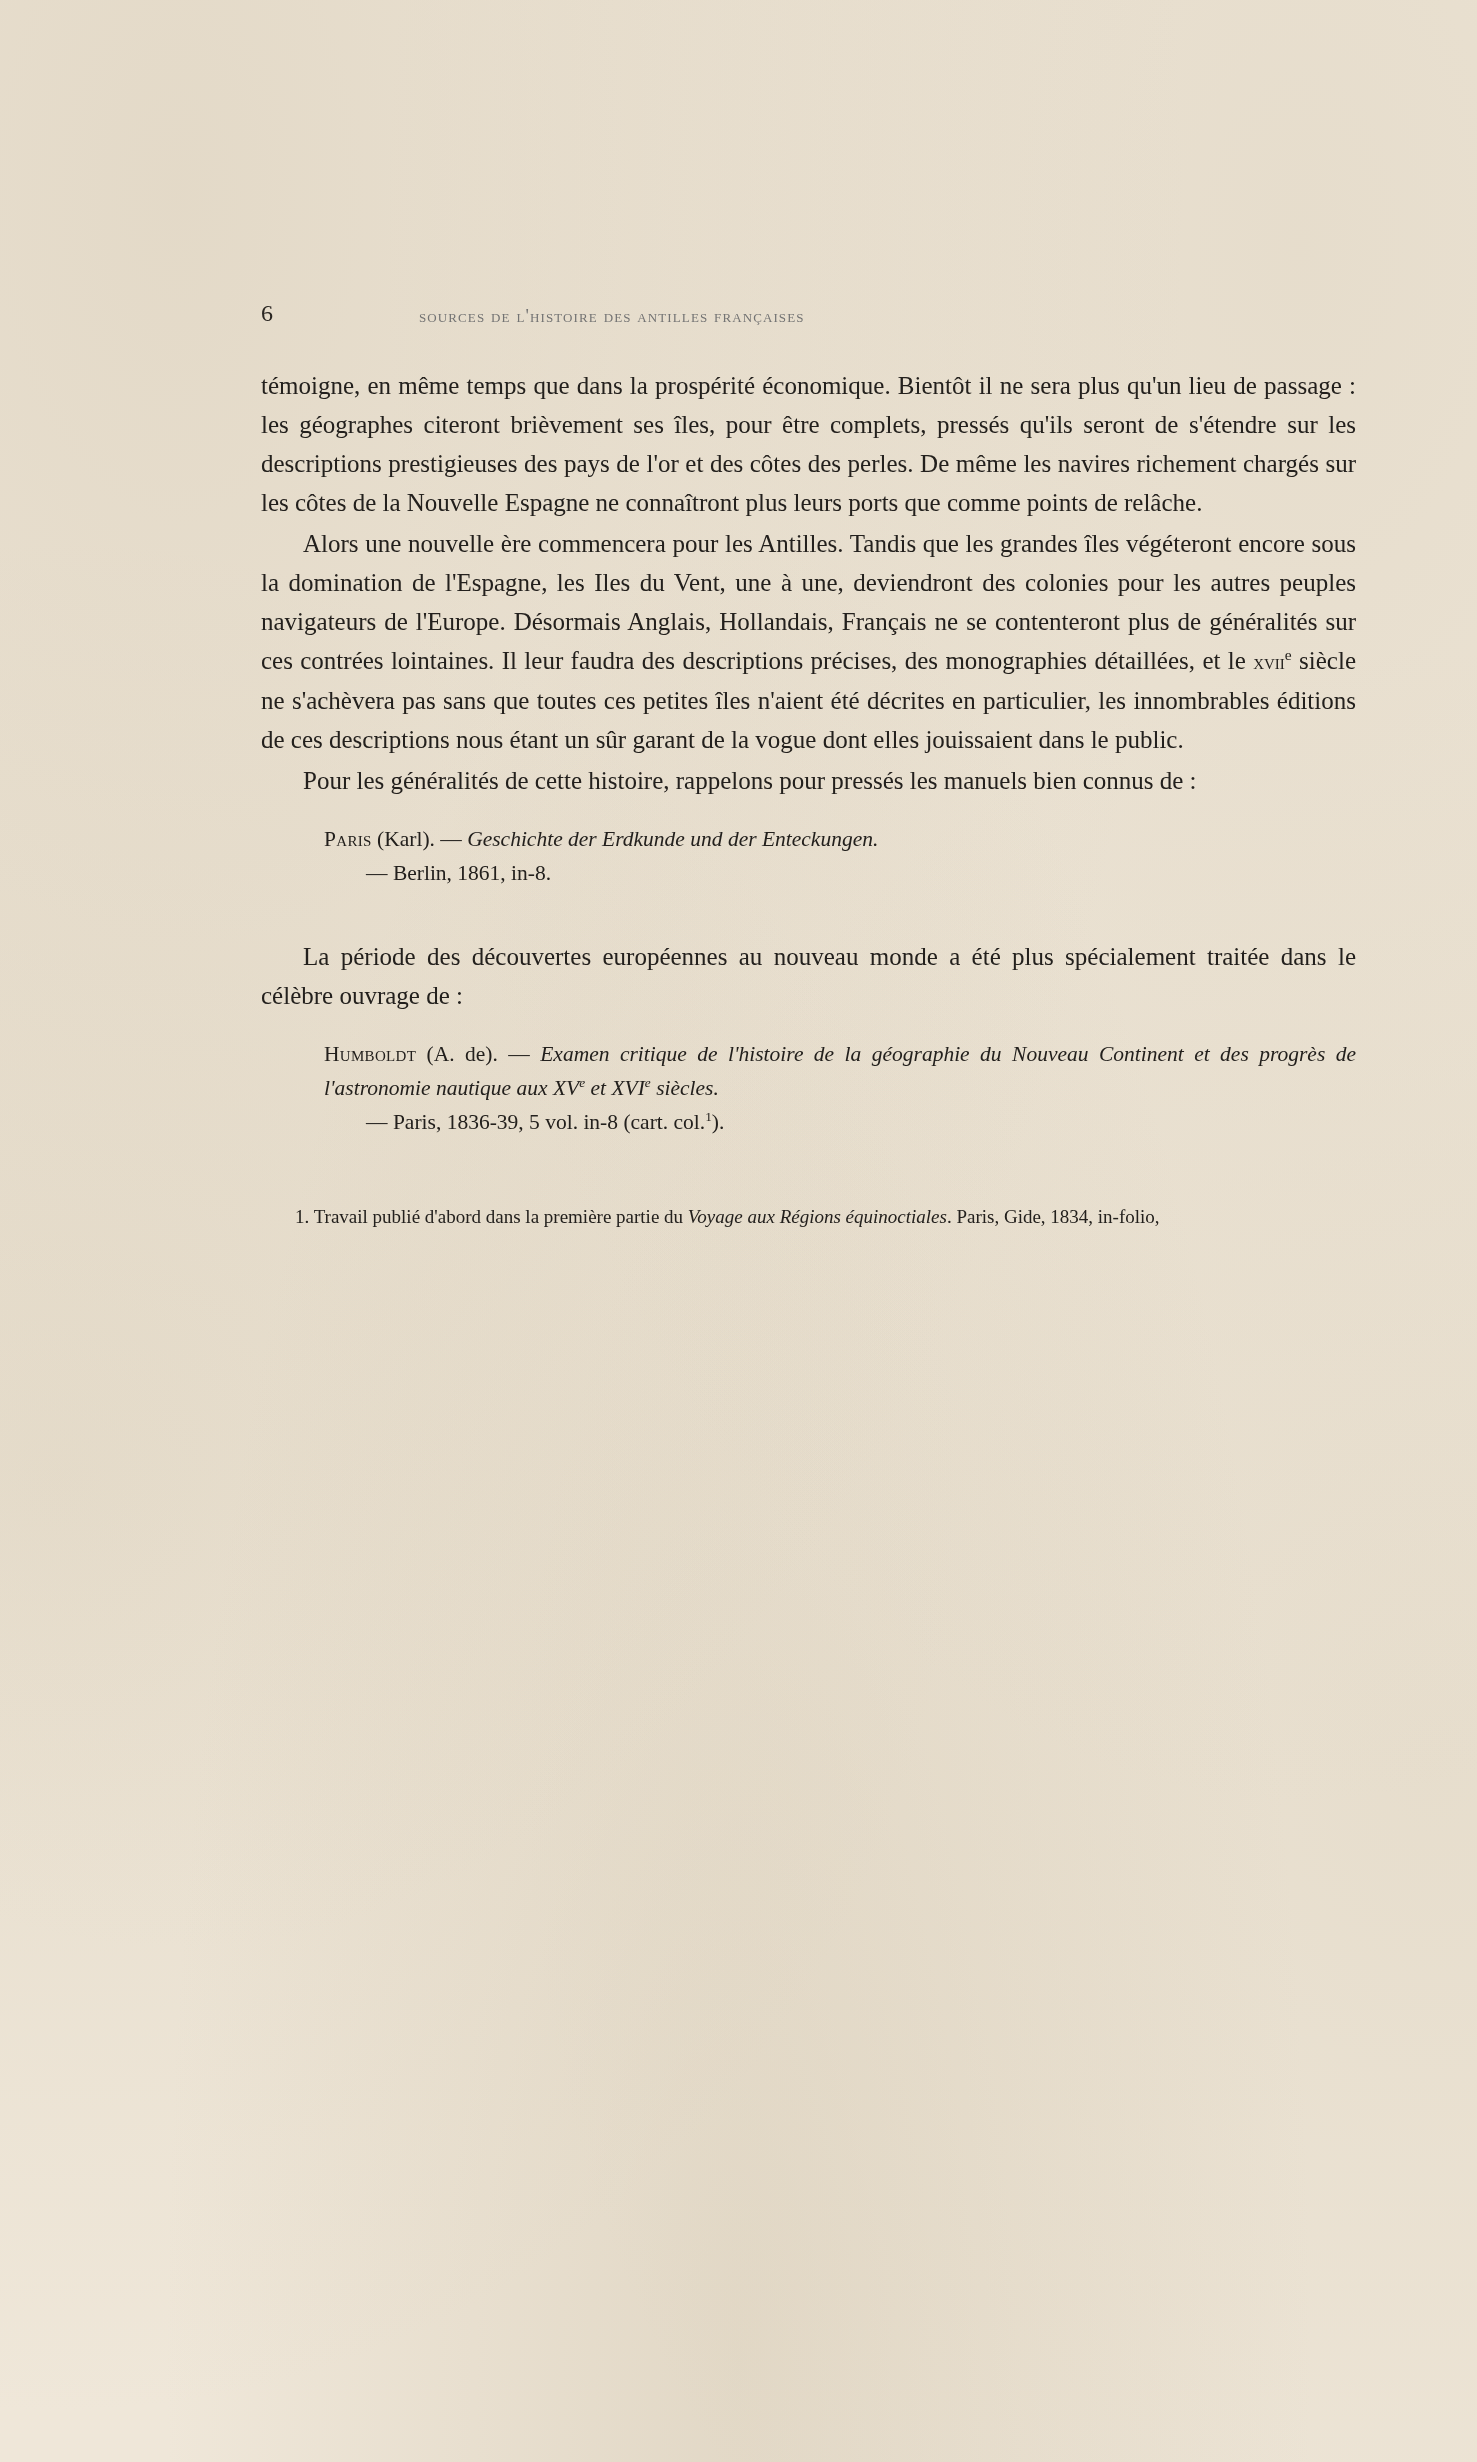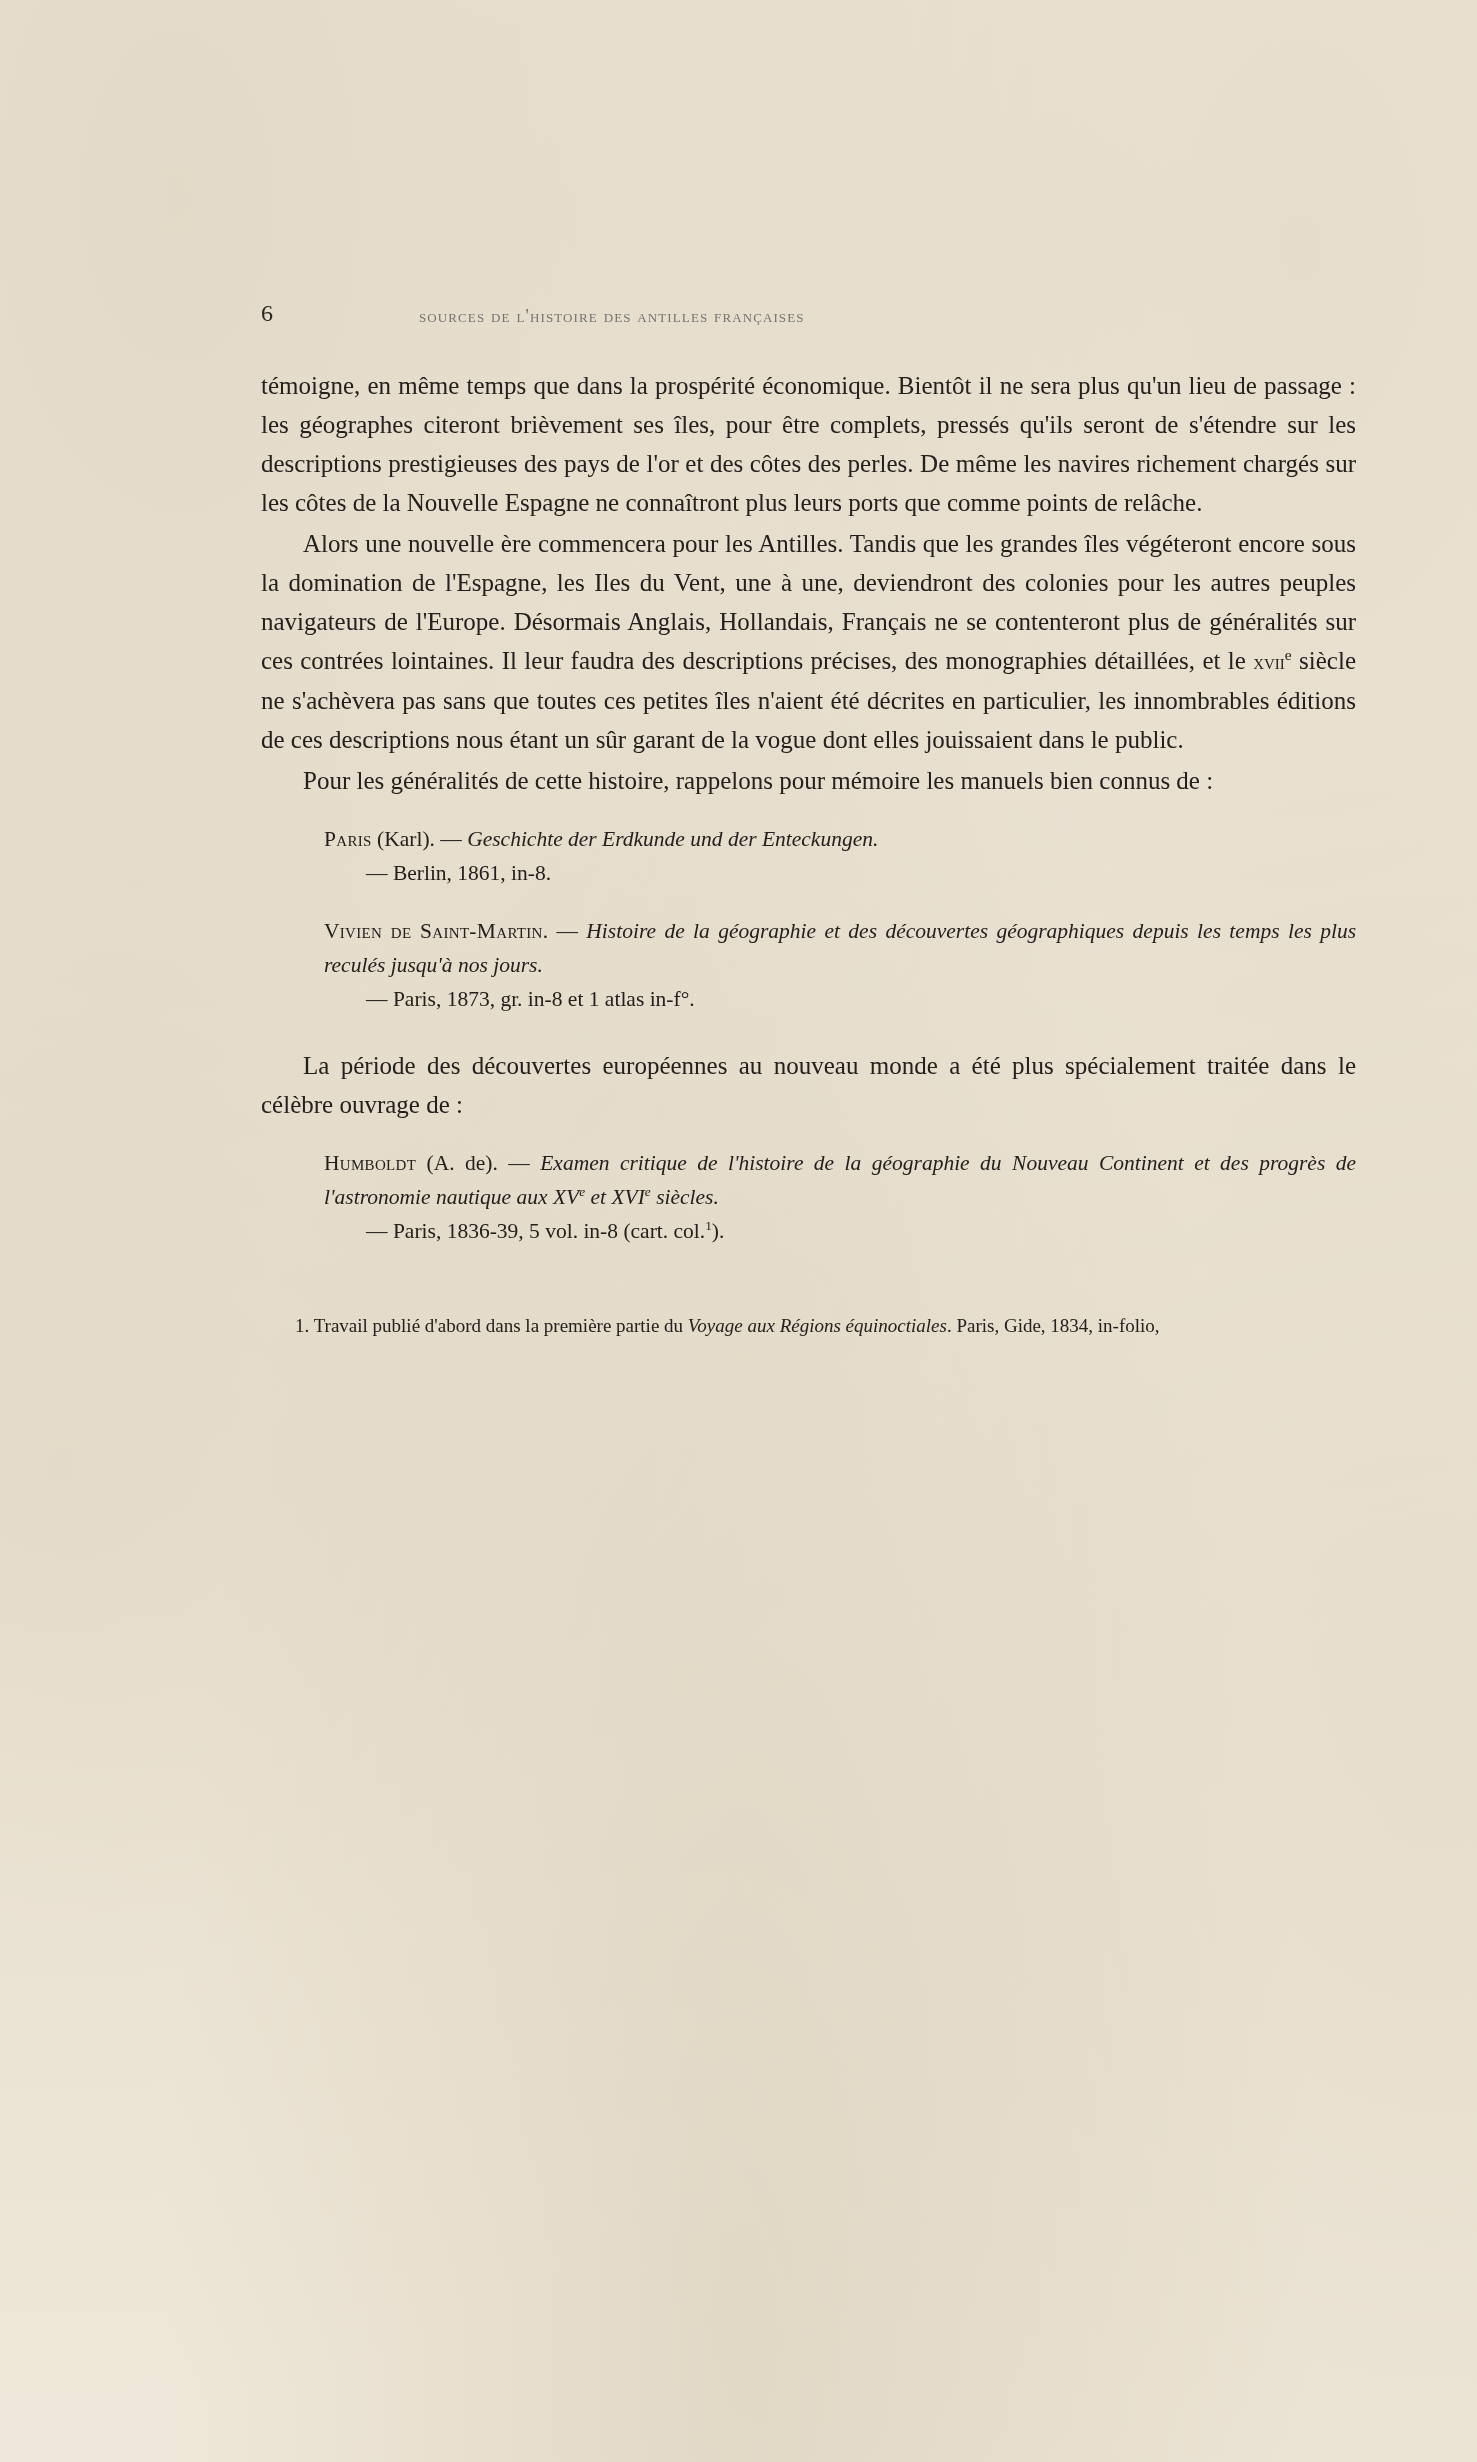--- a/index.html
+++ b/index.html
@@ -135,33 +135,29 @@
 
     <p class="body">
       <span>témoigne, en même temps que dans la prospérité économique. Bientôt il ne sera plus qu'un lieu de passage : les géographes citeront brièvement ses îles, pour être complets, pressés qu'ils seront de s'étendre sur les descriptions prestigieuses des pays de l'or et des côtes des perles. De même les navires richement chargés sur les côtes de la Nouvelle Espagne ne connaîtront plus leurs ports que comme points de relâche.</span>
     </p>
 
     <p class="body indent">
       Alors une nouvelle ère commencera pour les Antilles. Tandis que les grandes îles végéteront encore sous la domination de l'Espagne, les Iles du Vent, une à une, deviendront des colonies pour les autres peuples navigateurs de l'Europe. Désormais Anglais, Hollandais, Français ne se contenteront plus de généralités sur ces contrées lointaines. Il leur faudra des descriptions précises, des monographies détaillées, et le <span class="sc-roman">xvii</span><sup class="ord">e</sup> siècle ne s'achèvera pas sans que toutes ces petites îles n'aient été décrites en particulier, les innombrables éditions de ces descriptions nous étant un sûr garant de la vogue dont elles jouissaient dans le public.
     </p>
 
     <p class="body indent">
-      <span>Pour les généralités de cette histoire, rappelons pour mémoire les manuels bien connus de :</span>
+      <span>Pour les généralités de cette histoire, rappelons pour pressés les manuels bien connus de :</span>
     </p>
 
     <div class="biblio">
       <div class="entry">
         <span class="author">Paris</span><span> (Karl). — </span><i>Geschichte der Erdkunde und der Enteckungen.</i>
         <span class="cont">— Berlin, 1861, in-8.</span>
       </div>
       <div class="gap-sm"></div>
-      <div class="entry">
-        <span class="author">Vivien de Saint-Martin</span><span>. — </span><i>Histoire de la géographie et des découvertes géographiques depuis les temps les plus reculés jusqu'à nos jours.</i>
-        <span class="cont">— Paris, 1873, gr. in-8 et 1 atlas in-f°.</span>
-      </div>
     </div>
 
     <div class="gap-md"></div>
 
     <p class="body indent">
       <span>La période des découvertes européennes au nouveau monde a été plus spécialement traitée dans le célèbre ouvrage de :</span>
     </p>
 
     <div class="biblio">
       <div class="entry">

